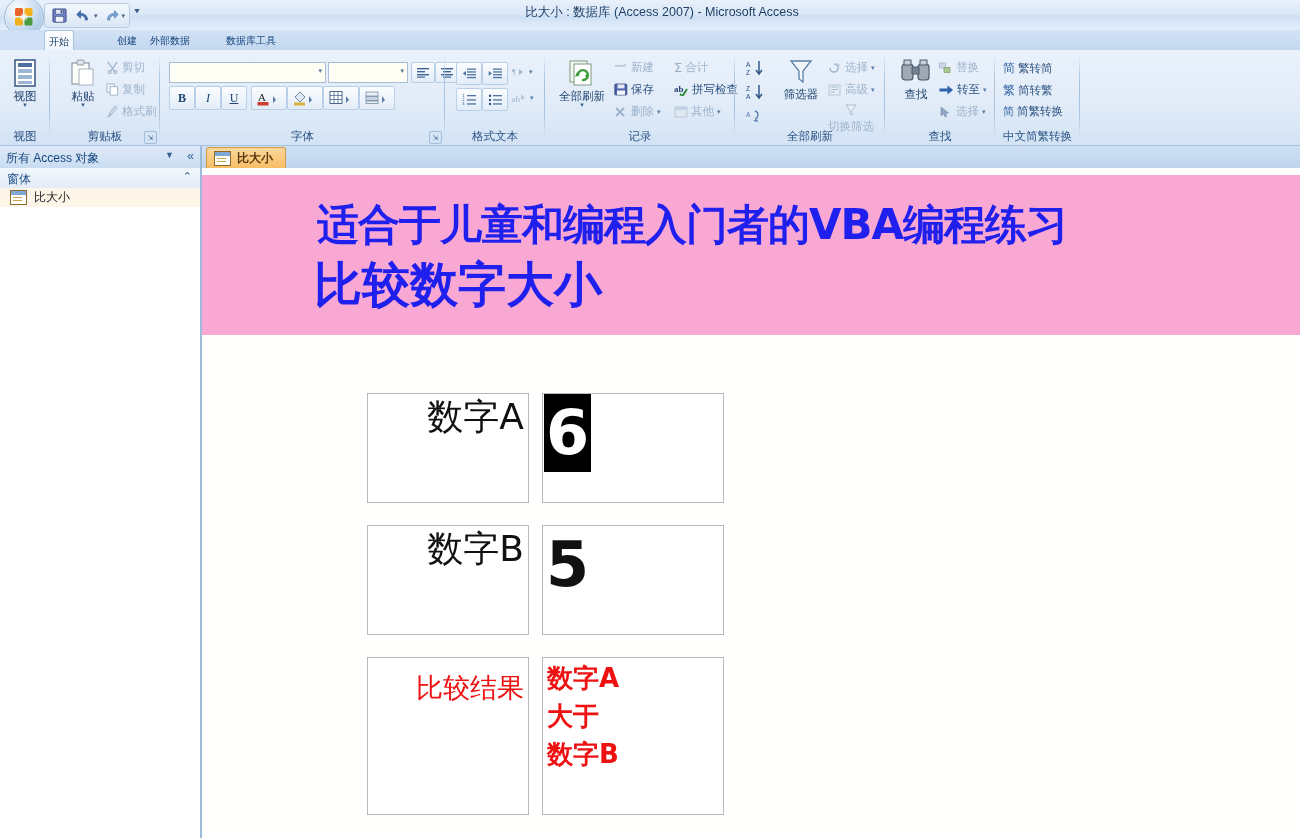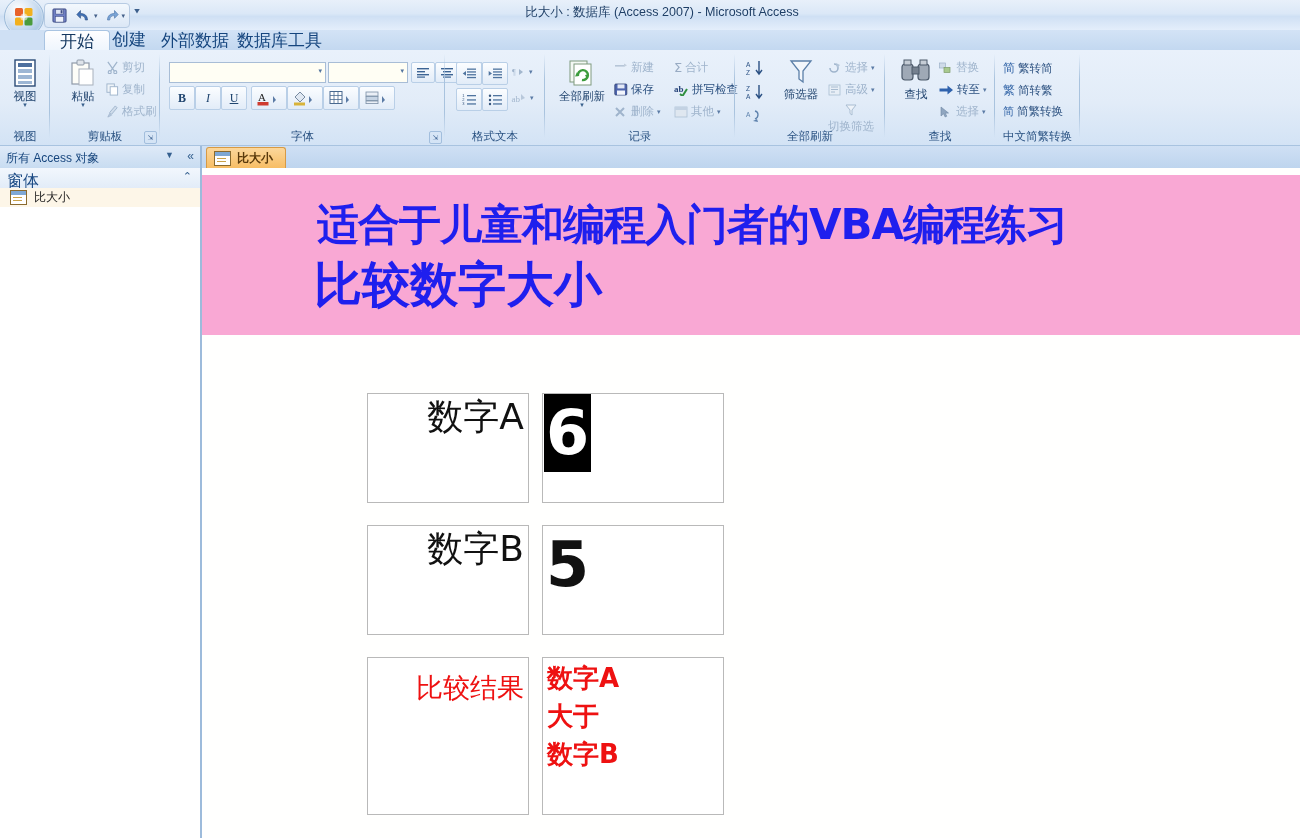--- a/index.html
+++ b/index.html
@@ -38,22 +38,22 @@
     font-size:12.5px;color:#1f3f66;padding-left:12px;
   }
 
   
   .tabstrip{
     position:absolute;left:0;top:30px;width:1300px;height:20px;
     background:linear-gradient(to bottom,#d3e3f6,#c3d8f0);
   }
   .tabstrip .leftpad{position:absolute;left:0;top:0;width:44px;height:20px;background:#cfe0f4;}
   .tab{
-    position:absolute;top:1px;height:19px;line-height:19px;padding:0 15px;
-    font-size:17px;color:#15457e;cursor:default;text-align:center;
+    position:absolute;top:1px;height:19px;line-height:19px;padding:0 4px;
+    font-size:10px;color:#15457e;cursor:default;text-align:center;
   }
   .tab.active{
     background:linear-gradient(to bottom,#fefeff,#eef5fd);
     border:1px solid #a9c4e2;border-bottom:none;
     border-radius:4px 4px 0 0;top:0;height:20px;line-height:21px;
     color:#12365f;
   }
 
   
   .ribbon{
@@ -111,21 +111,21 @@
     border-bottom:1px solid #a9c4e1;
   }
   .navhdr .t{position:absolute;left:6px;top:4px;font-size:12px;color:#16457d;}
   .navhdr .dn{position:absolute;right:26px;top:4px;font-size:9px;color:#35608f;}
   .navhdr .cl{position:absolute;right:6px;top:3px;font-size:12px;color:#35608f;}
   .navgrp{
     position:absolute;left:0;top:22px;width:200px;height:20px;
     background:linear-gradient(to bottom,#f2f7fd,#e2ecf8);
     border-bottom:1px solid #cfe0f0;
   }
-  .navgrp .t{position:absolute;left:7px;top:3px;font-size:16px;color:#1c4b85;}
+  .navgrp .t{position:absolute;left:7px;top:3px;font-size:12px;color:#1c4b85;}
   .navgrp .ch{position:absolute;right:8px;top:2px;font-size:11px;color:#35608f;}
   .navitem{
     position:absolute;left:0;top:42px;width:200px;height:19px;
     display:flex;align-items:center;gap:7px;padding-left:10px;box-sizing:border-box;
     background:#fdf6e8;
   }
   .navitem .lbl{font-size:12px;color:#1d1d1d;}
   .formicon{
     width:15px;height:13px;border:1px solid #8a6a2e;background:#fff;
     position:relative;flex:none;
@@ -237,21 +237,21 @@
       <span class="mini-arrow">▾</span>
     </div>
     <div class="qat-drop">⯆</div>
 
     <div class="wintitle">比大小 : 数据库 (Access 2007) - Microsoft Access</div>
   </div>
 
   <div class="tabstrip">
     <div class="leftpad"></div>
     <div class="tab active" style="left:44px;">开始</div>
-    <div class="tab" style="left:97px;font-family:Liberation Mono, monospace;">创建</div>
+    <div class="tab" style="left:113px;">创建</div>
     <div class="tab" style="left:146px;">外部数据</div>
     <div class="tab" style="left:222px;">数据库工具</div>
   </div>
 
   <div class="ribbon">
 
     <div class="rgroup" style="left:0;width:50px;">
       <div class="bigbtn" style="left:8px;top:8px;width:34px;">
         <svg width="26" height="30" viewBox="0 0 26 30">
           <rect x="3" y="2" width="20" height="26" fill="#fff" stroke="#2b4b77" stroke-width="1.4"></rect>

